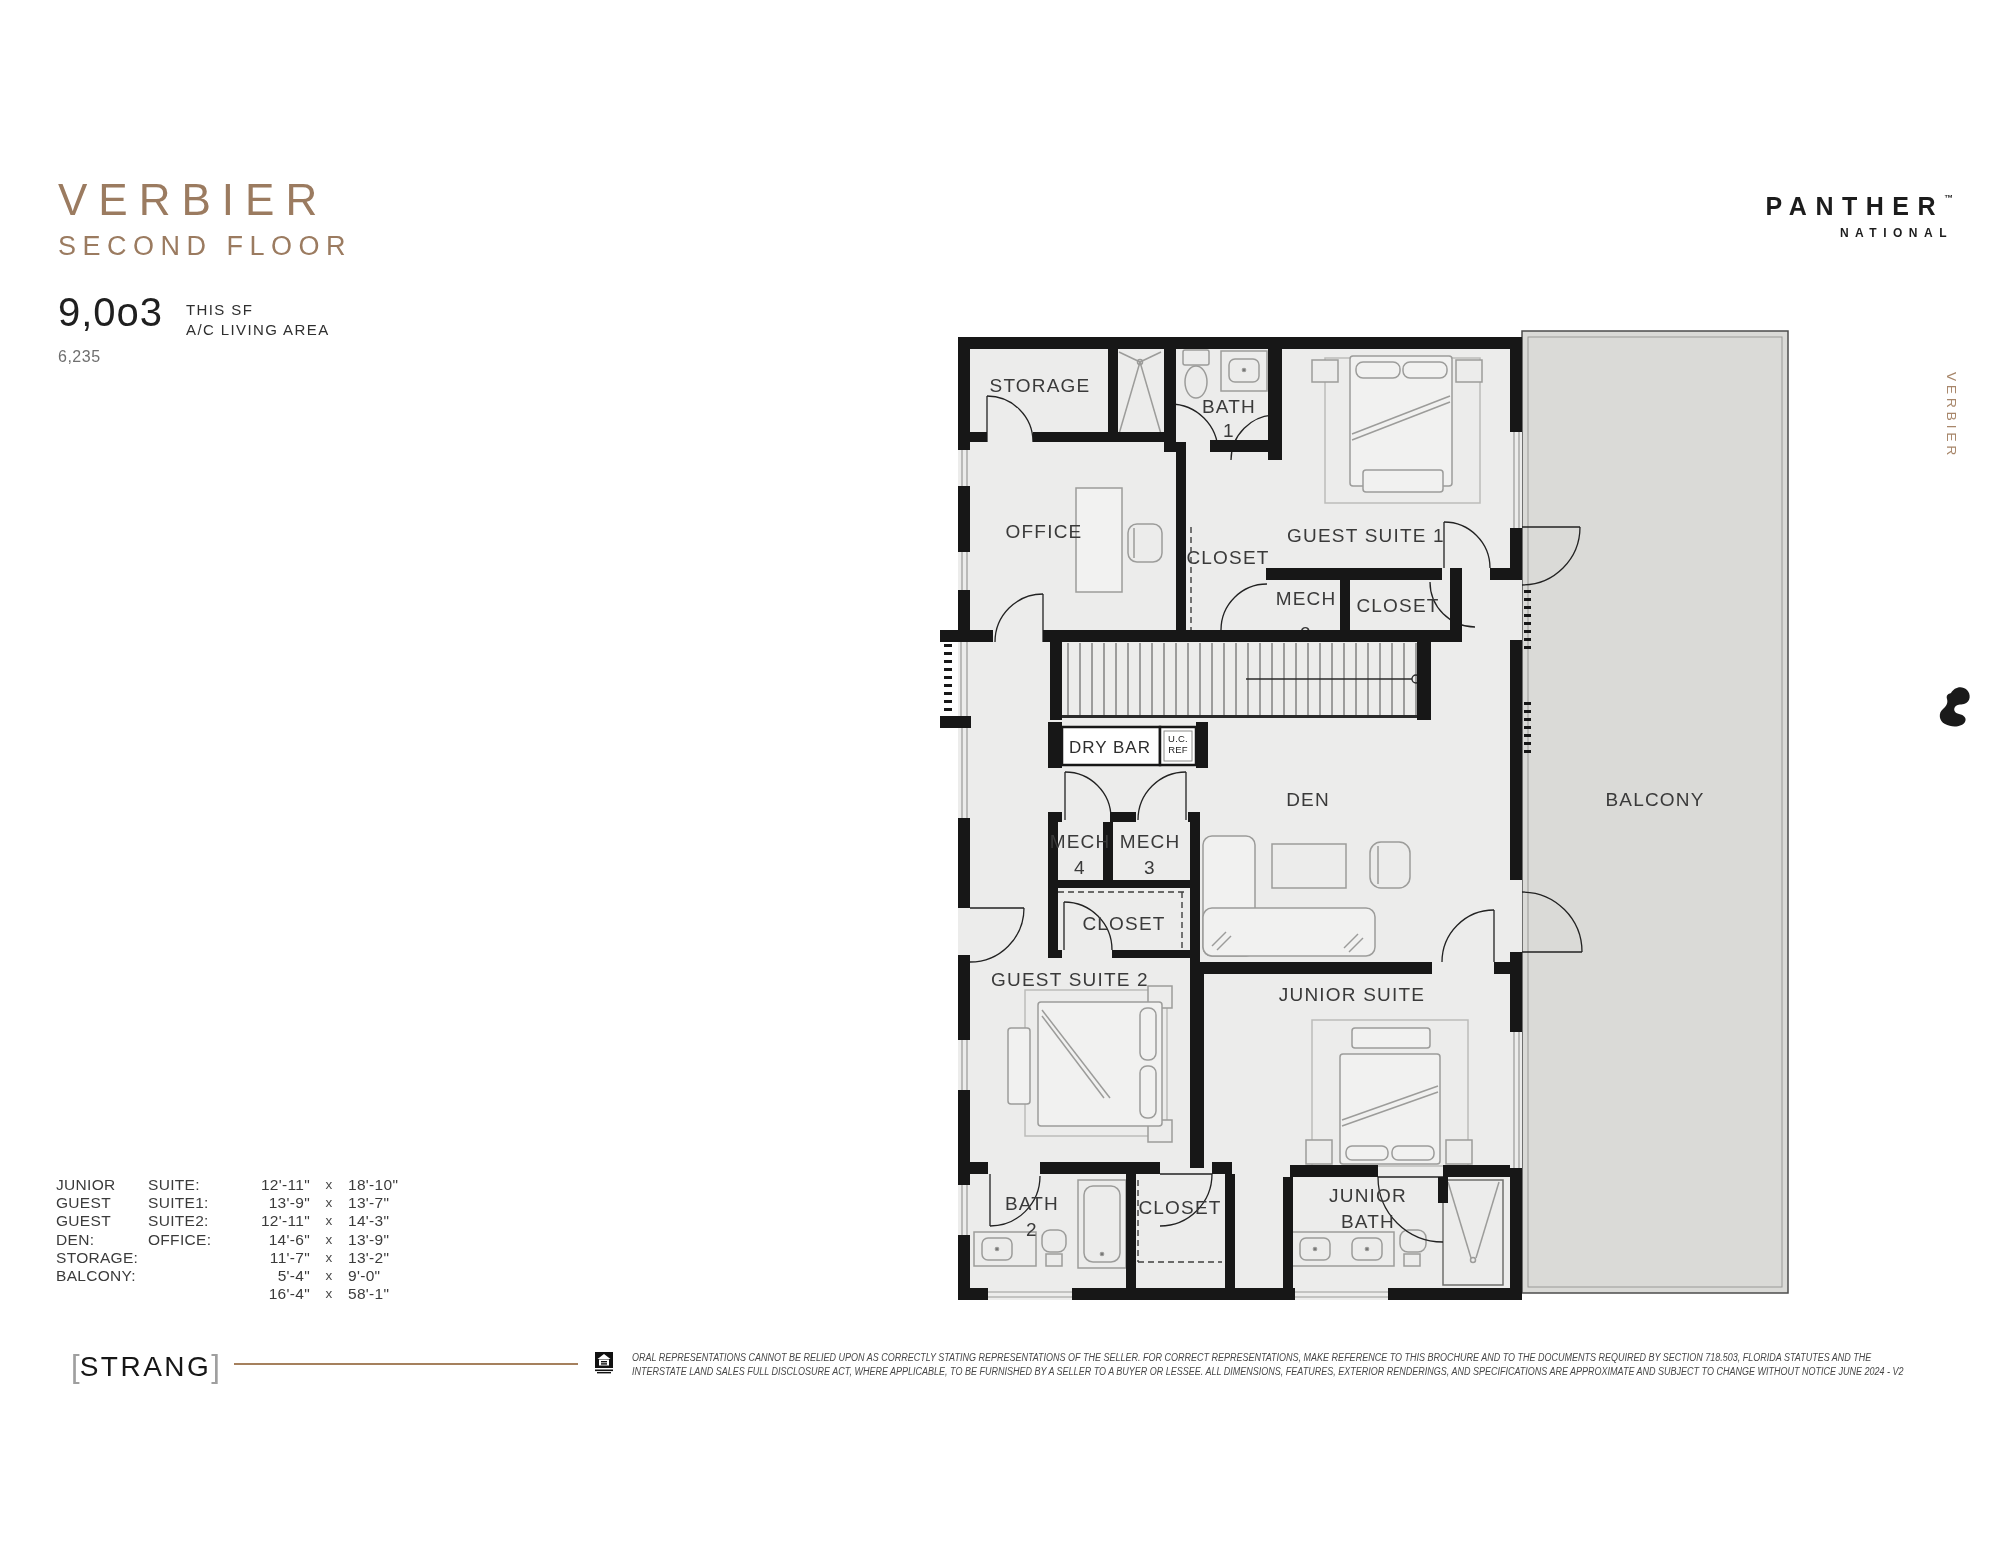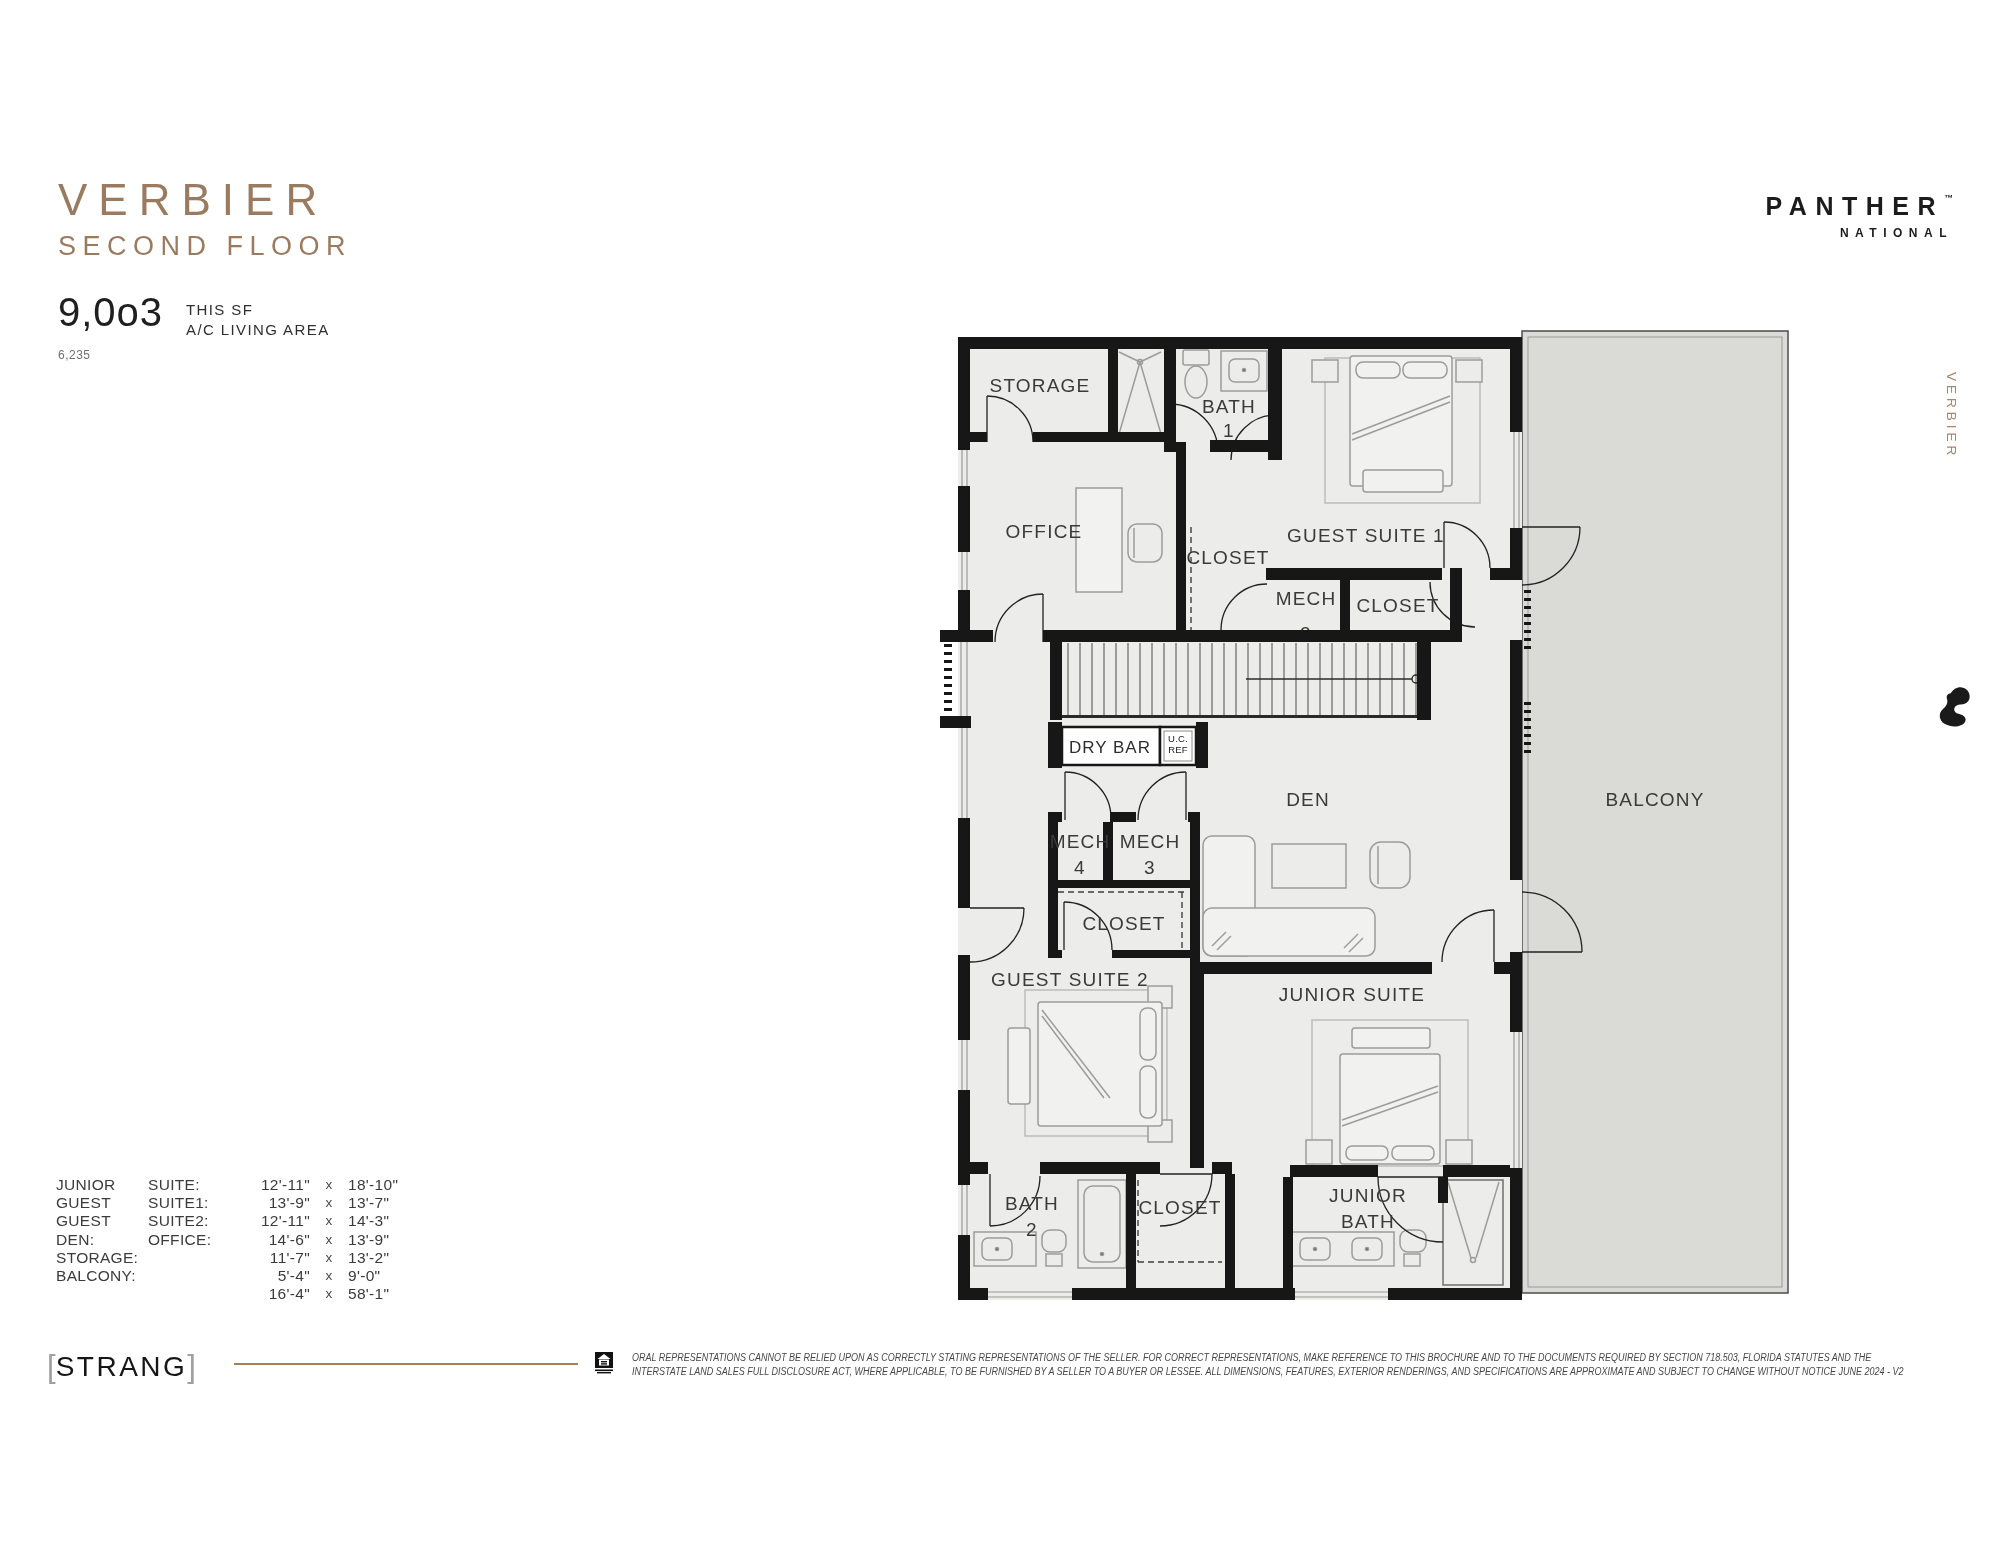--- a/index.html
+++ b/index.html
@@ -5,21 +5,21 @@
   html,body{margin:0;padding:0;}
   body{
     width:2000px;height:1545px;position:relative;background:#ffffff;
     font-family:"Liberation Sans", sans-serif;color:#222;overflow:hidden;
   }
   
   .hdr{position:absolute;left:58px;top:178px;}
   .title{font-size:44px;letter-spacing:11px;color:#9b7b60;font-weight:400;line-height:44px;}
   .subtitle{font-size:27px;letter-spacing:6.5px;color:#9b7b60;margin-top:9px;}
   .bignum{font-size:40px;letter-spacing:1px;color:#1f1f1f;margin-top:28px;}
-  .smallnum{font-size:12px;color:#6f6f6f;margin-top:13px;letter-spacing:.5px;}
+  .smallnum{font-size:16px;color:#6f6f6f;margin-top:13px;letter-spacing:.5px;}
   .statlabels{position:absolute;left:186px;top:300px;font-size:15px;letter-spacing:1.4px;color:#2f2f2f;line-height:20px;}
   
   .brand{position:absolute;left:1733px;top:192px;width:220px;text-align:right;color:#1c1c1c;}
   .brand-main{font-size:25px;font-weight:700;letter-spacing:8.5px;white-space:nowrap;}
   .brand-tm{font-size:9px;vertical-align:14px;letter-spacing:0;}
   .brand-sub{font-size:12px;font-weight:700;letter-spacing:6.5px;margin-top:5px;}
   
   .side-label{position:absolute;left:1944px;top:372px;writing-mode:vertical-rl;
     font-size:13.5px;letter-spacing:4px;color:#a8876b;}
   .panther-mark{position:absolute;left:1936px;top:684px;}
@@ -30,21 +30,21 @@
   .drybar-label{font-family:"Liberation Sans",sans-serif;font-size:17px;fill:#2e2e2e;letter-spacing:1px;text-anchor:middle;}
   
   .dims{position:absolute;left:56px;top:1176px;font-size:15.5px;color:#3b3b3b;letter-spacing:.3px;}
   .dims-row{display:flex;line-height:18.2px;}
   .dl1{width:92px;}
   .dl2{width:100px;}
   .dv1{width:62px;text-align:right;}
   .dx{width:38px;text-align:center;font-size:13.5px;color:#4a4a4a;}
   .dv2{width:80px;}
   
-  .strang{position:absolute;left:47px;top:1349px;font-size:28px;color:#161616;letter-spacing:2.5px;white-space:nowrap;}
+  .strang{position:absolute;left:71px;top:1349px;font-size:28px;color:#161616;letter-spacing:2.5px;white-space:nowrap;}
   .strang .br{color:#9f9f9f;font-weight:300;font-size:31px;vertical-align:-1px;letter-spacing:0;}
   .foot-line{position:absolute;left:234px;top:1363px;width:344px;height:2px;background:#a5805d;}
   .eh-icon{position:absolute;left:594px;top:1352px;}
   .disclaimer{position:absolute;left:632px;top:1351px;width:1050px;
     font-size:10px;font-style:italic;color:#474747;line-height:13.5px;
     transform:scaleX(.9);transform-origin:left top;white-space:nowrap;}
 </style>
 </head>
 <body>
 

